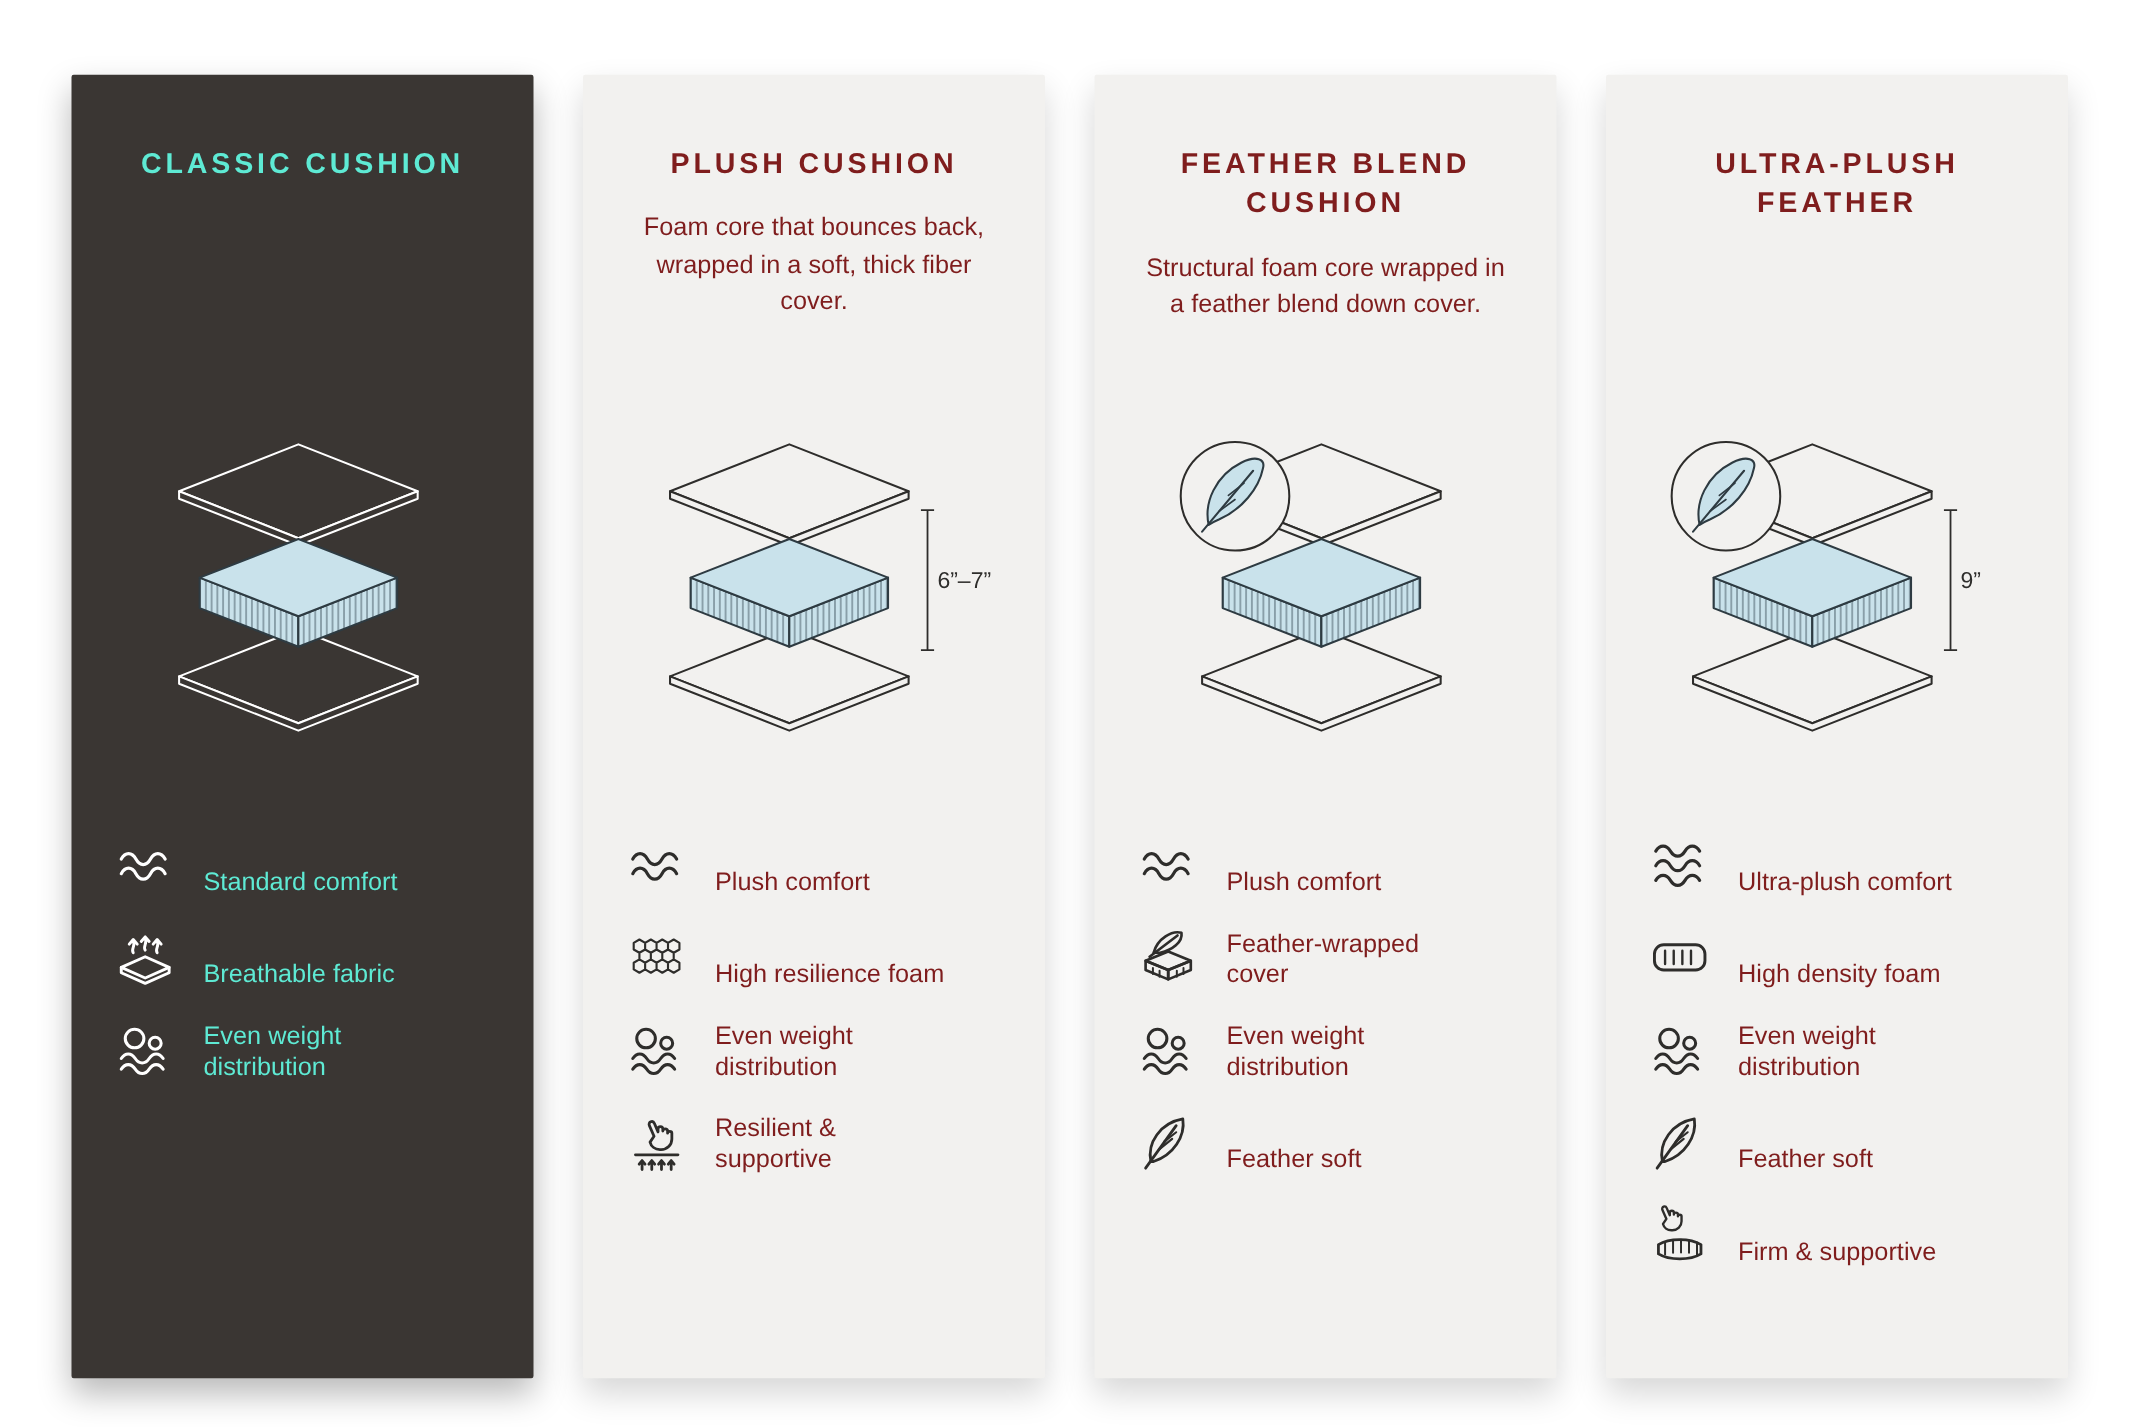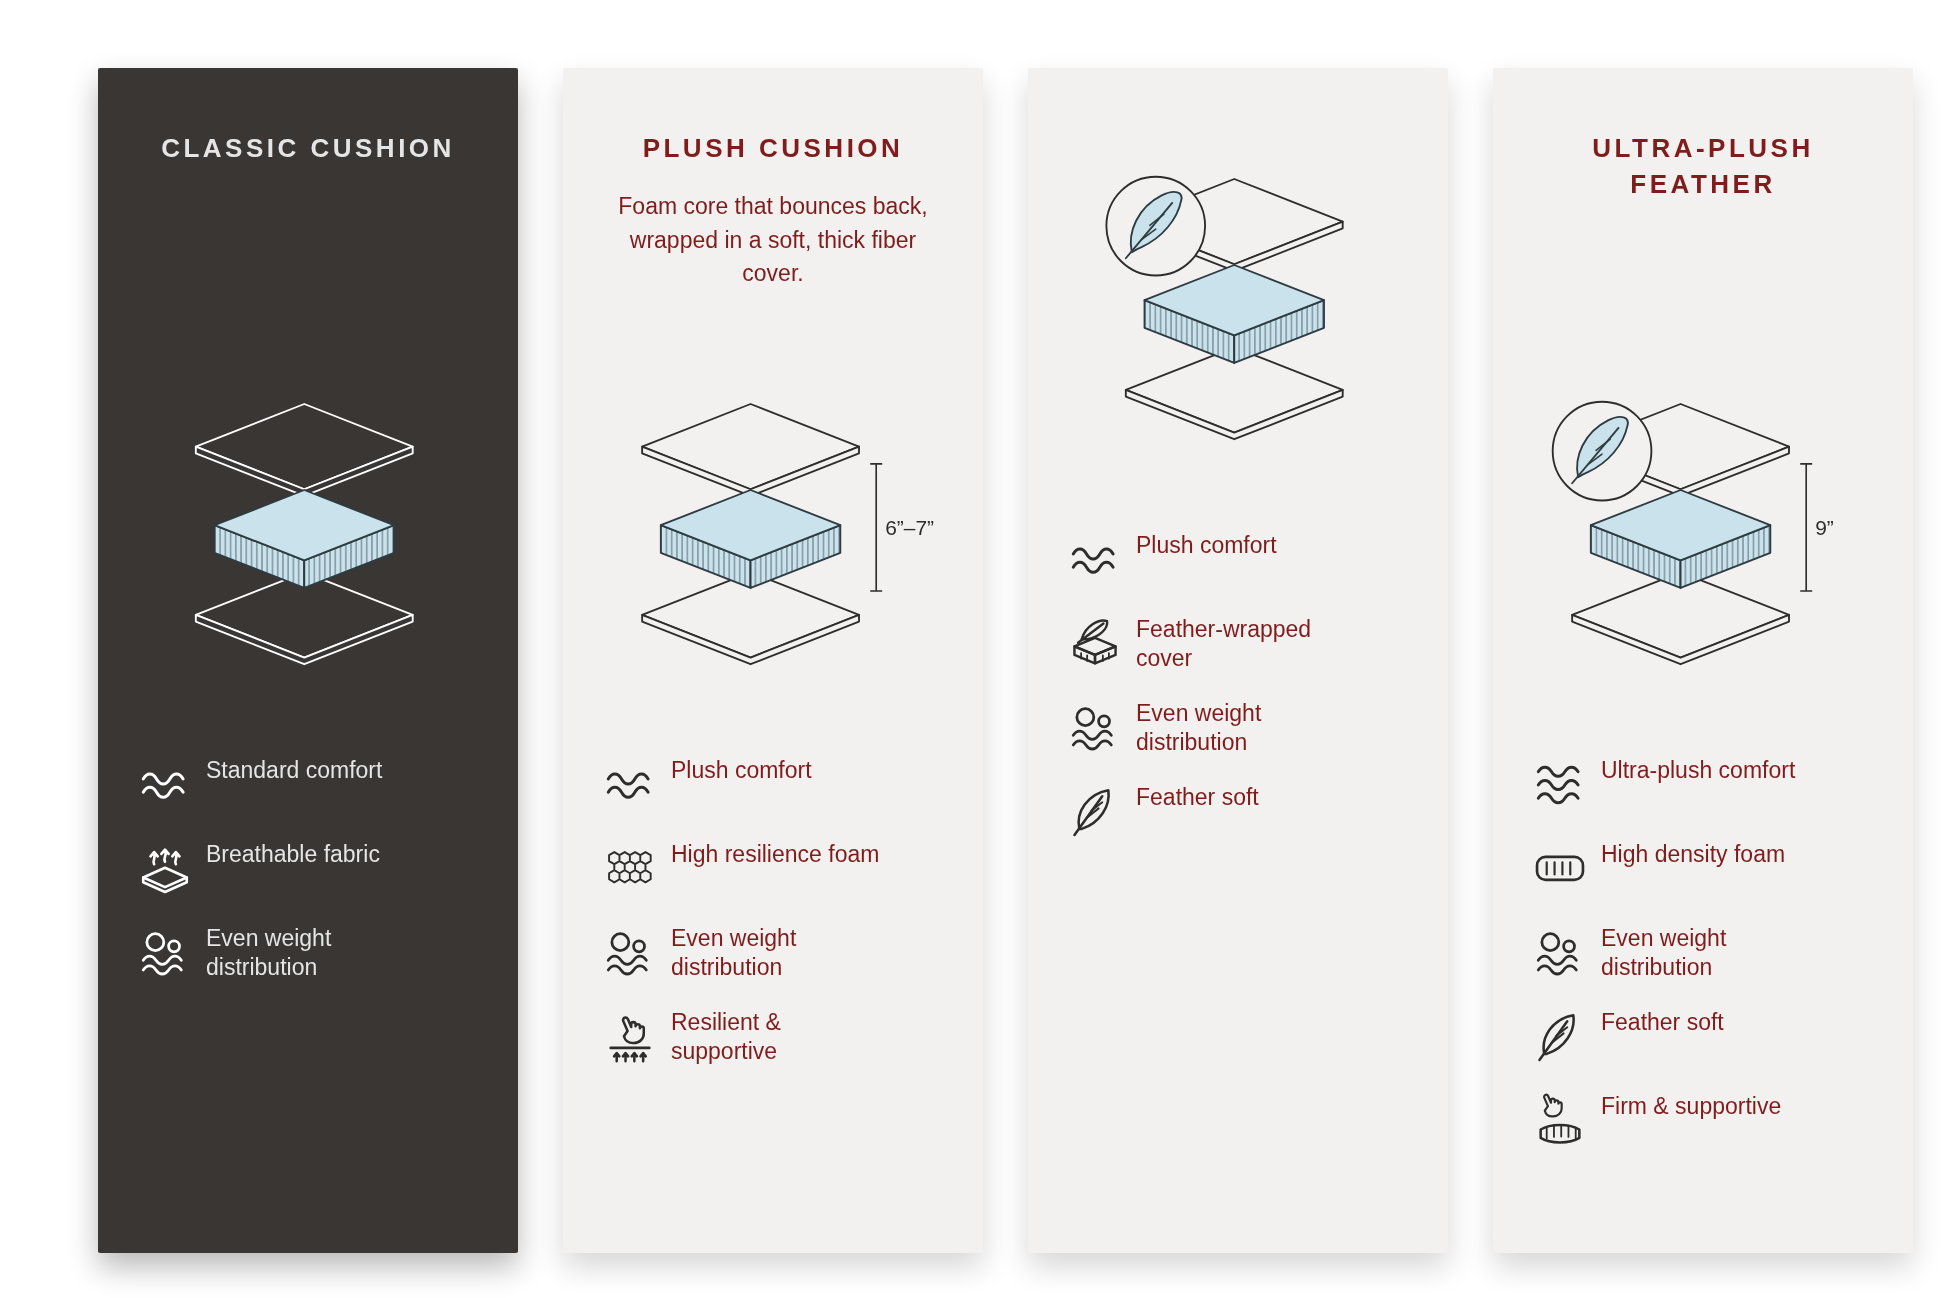--- a/index.html
+++ b/index.html
@@ -21,33 +21,32 @@
     background:var(--bg);
     border-radius:2px;
     padding:62px 38px 40px;
     box-shadow:0 14px 30px rgba(0,0,0,.16);
     color:#7f1d1d;
     flex:0 0 420px;
   }
   .card.dark{
     --bg:#3a3633;
     --line:#ffffff;
-    color:#e5e5e5;
+    color:#5eead4;
     box-shadow:0 14px 30px rgba(0,0,0,.28);
-    margin-left:33px;
   }
   .card-header{height:225px;text-align:center}
   .card-title{
     font-size:26px;font-weight:700;letter-spacing:3.5px;line-height:1.4;
   }
   .card-desc{margin-top:24px;font-size:23px;line-height:1.45}
   .diagram{height:345px;display:flex;align-items:flex-start;justify-content:center;margin-top:10px}
   .dsvg{width:412px;height:336px}
   .features{list-style:none;margin-top:46px}
-  .feature{display:flex;align-items:flex-start;gap:12px;margin-bottom:24px;min-height:60px}
+  .feature{display:flex;align-items:flex-end;gap:24px;margin-bottom:24px;min-height:60px}
   .ficon{width:58px;height:58px;flex:0 0 58px;color:var(--line)}
   .feature-label{font-size:23px;line-height:1.25;max-width:215px}
   .measure-label{font-size:28px;fill:var(--line);font-family:"Liberation Sans",sans-serif}
   .mline{stroke:var(--line);stroke-width:2.2;fill:none}
   .defs-holder{position:absolute;width:0;height:0;overflow:hidden}
 </style>
 </head>
 <body>
 
 <svg class="defs-holder" aria-hidden="true">
@@ -223,20 +222,24 @@
       <li class="feature">
         <svg class="ficon" viewBox="0 0 48 48">
             <use href="#icon-press"></use>
           </svg>
         <span class="feature-label">Resilient &amp; supportive</span>
       </li>
     </ul>
   </section>
 
   <section class="card">
+    <div class="card-header">
+      <h2 class="card-title">FEATHER BLEND CUSHION</h2>
+      <p class="card-desc">Structural foam core wrapped in a feather blend down cover.</p>
+    </div>
     <div class="diagram">
       <svg class="dsvg" viewBox="0 0 460 375">
         <use href="#cushion-layers" transform="translate(25,0)"></use>
         <use href="#feather-badge" transform="translate(25,0)"></use>
       </svg>
     </div>
     <ul class="features">
       <li class="feature">
         <svg class="ficon" viewBox="0 0 48 48">
             <use href="#icon-waves"></use>

